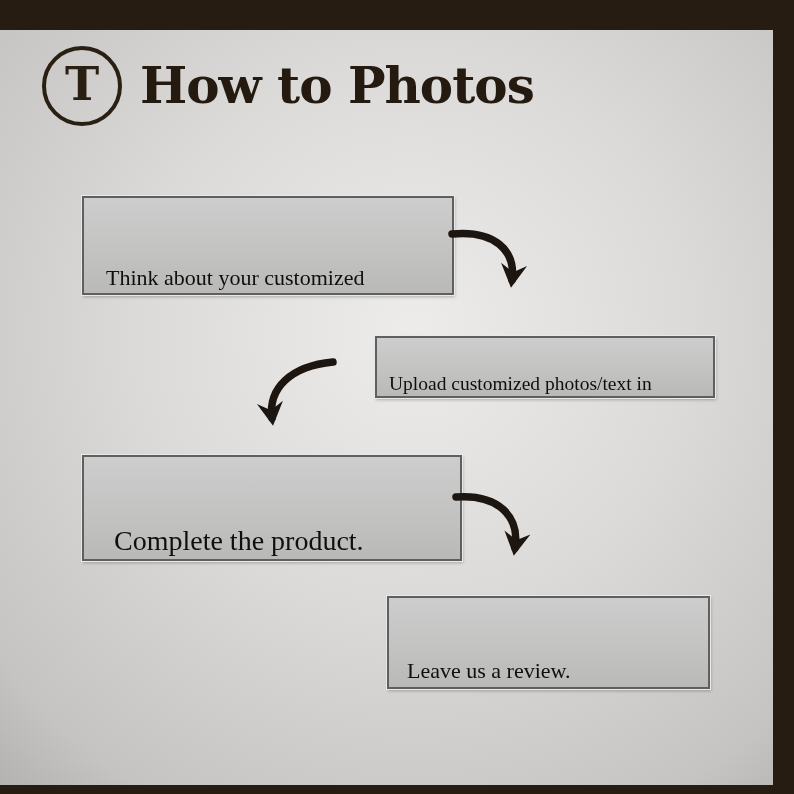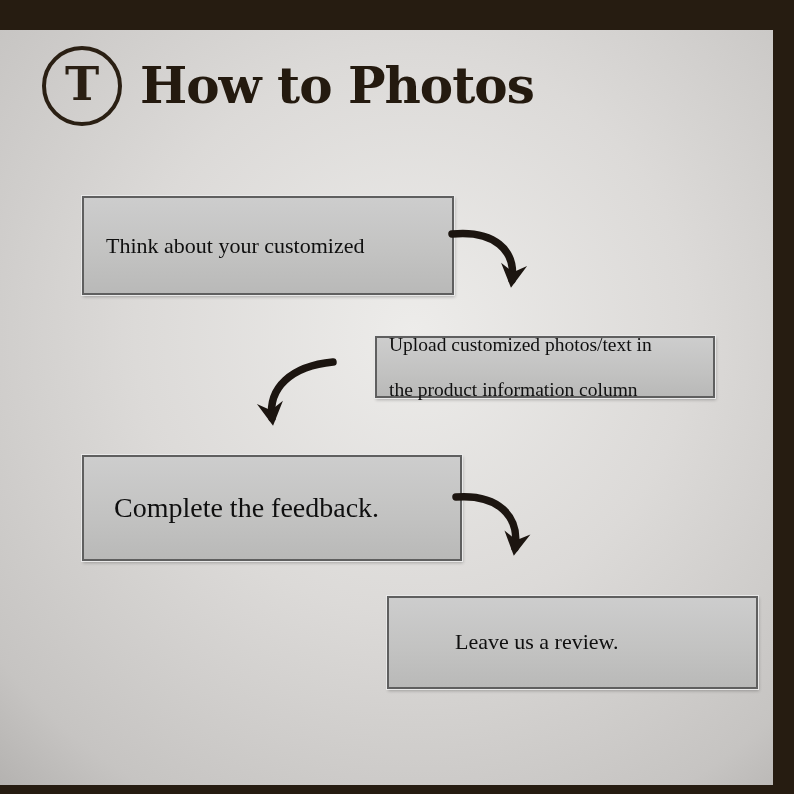--- a/index.html
+++ b/index.html
@@ -33,28 +33,28 @@
     font-family:"DejaVu Serif", serif;font-weight:700;font-size:50px;color:#241a0f;
     letter-spacing:-1px;white-space:nowrap;
   }
 
   
   .step{
     position:absolute;
     background:linear-gradient(180deg,#cdcdcd 0%, #c2c2c1 60%, #b9b9b8 100%);
     border:2px solid #5f5f5f;
     box-shadow:0 0 0 1px #e9e9e9, 1px 2px 3px rgba(0,0,0,.25);
-    display:flex;flex-direction:column;justify-content:center;
+    display:flex;flex-direction:column;justify-content:flex-end;
     color:#0f0f0f;
   }
   .step .line{display:block;}
   .step1{left:82px;top:196px;width:346px;height:95px;padding-left:22px;font-size:22px;line-height:1.35;}
   .step2{left:375px;top:336px;width:324px;height:58px;padding-left:12px;font-size:19.5px;line-height:1.3;gap:20px;}
   .step3{left:82px;top:455px;width:346px;height:102px;padding-left:30px;font-size:28px;line-height:1.3;}
-  .step4{left:387px;top:596px;width:301px;height:89px;padding-left:66px;font-size:22px;line-height:1.4;}
+  .step4{left:387px;top:596px;width:301px;height:89px;padding-left:18px;font-size:22px;line-height:1.4;}
 
   
   .arrows{position:absolute;left:0;top:0;width:794px;height:794px;pointer-events:none;}
 </style>
 </head>
 <body>
 
 <div class="canvas">
 
   <div class="frame-top"></div>
@@ -66,25 +66,24 @@
   </div>
 
   <div class="title">How to Photos</div>
 
   <div class="step step1">
     <span class="line">Think about your customized</span>
   </div>
 
   <div class="step step2">
     <span class="line">Upload customized photos/text in</span>
-    <span class="line">the product information column</span>
   </div>
 
   <div class="step step3">
-    <span class="line">Complete the feedback.</span>
+    <span class="line">Complete the product.</span>
   </div>
 
   <div class="step step4">
     <span class="line">Leave us a review.</span>
   </div>
 
   <svg class="arrows" viewBox="0 0 794 794" xmlns="http://www.w3.org/2000/svg">
     <defs>
       <marker id="ah" viewBox="0 0 12 12" refX="7" refY="6" markerWidth="4.2" markerHeight="4.2" orient="auto-start-reverse">
         <path d="M1,1 L10,6 L1,11 L4,6 Z" fill="#1c1510"></path>

